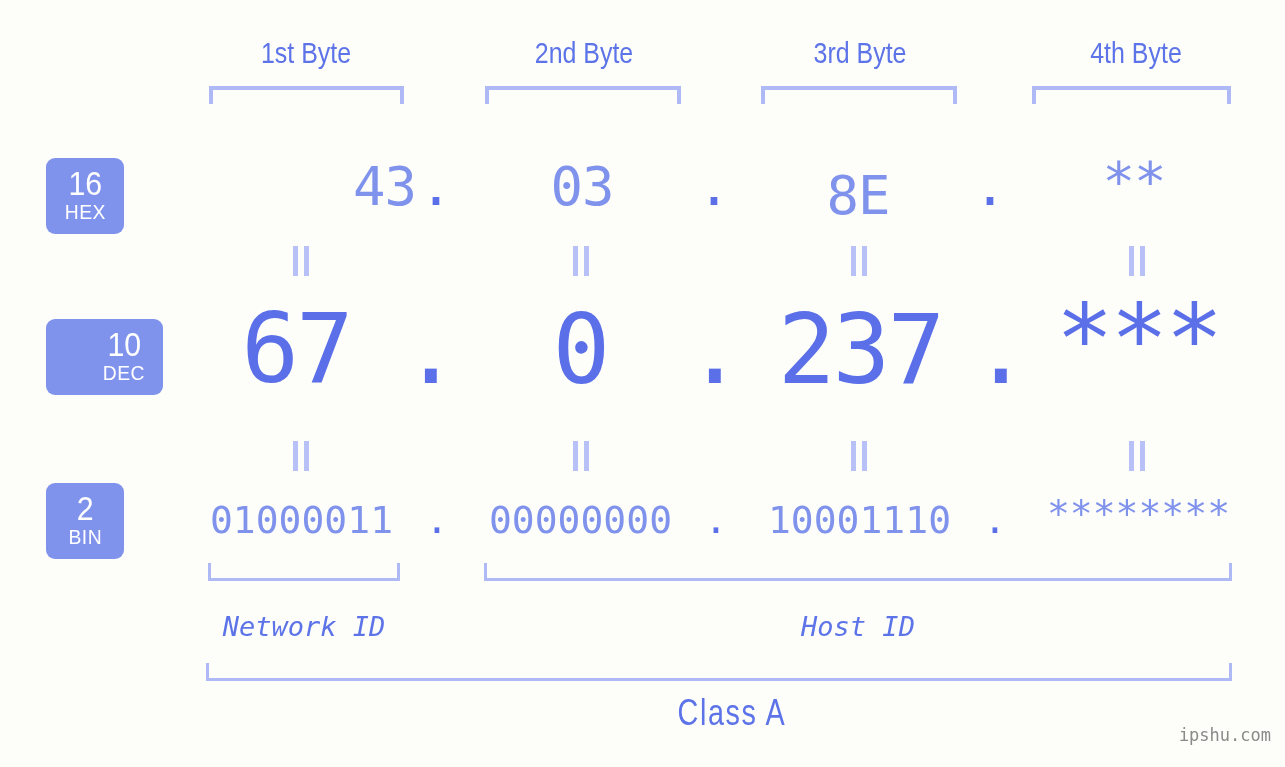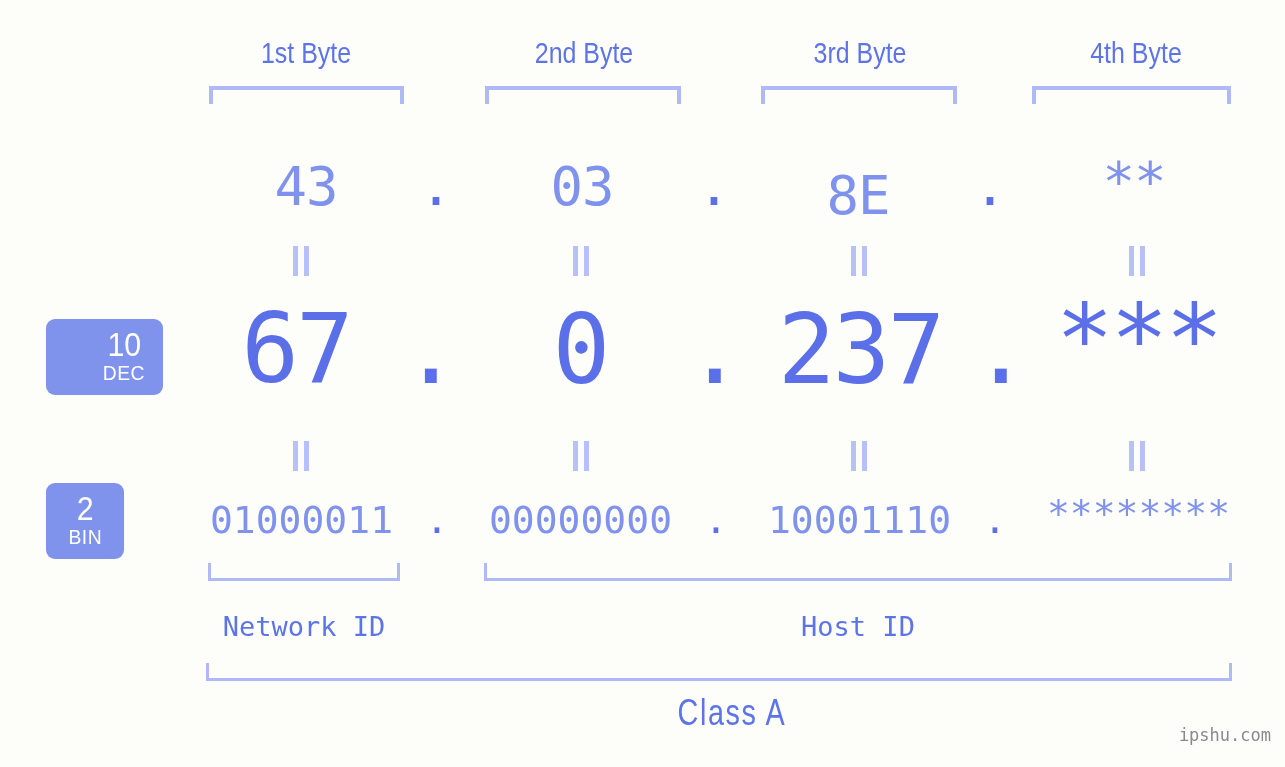--- a/index.html
+++ b/index.html
@@ -145,20 +145,21 @@
 
   
   .section-caption {
     position: absolute;
     text-align: center;
     white-space: nowrap;
     font-family: "DejaVu Sans Mono", "Liberation Mono", monospace;
     font-size: 27px;
     line-height: 32px;
     color: #5d74e8;
+    font-style: italic;
   }
   .class-caption {
     position: absolute;
     text-align: center;
     white-space: nowrap;
     font-family: "Liberation Sans Narrow", "Liberation Sans", sans-serif;
     font-size: 36px;
     line-height: 40px;
     color: #5d74e8;
     letter-spacing: 2px;
@@ -182,23 +183,27 @@
   <div class="byte-label" style="left:196px; width:220px;">1st Byte</div>
   <div class="byte-label" style="left:474px; width:220px;">2nd Byte</div>
   <div class="byte-label" style="left:750px; width:220px;">3rd Byte</div>
   <div class="byte-label" style="left:1026px; width:220px;">4th Byte</div>
 
   <div class="bracket-top" style="left:209px; top:86px; width:195px;"></div>
   <div class="bracket-top" style="left:485px; top:86px; width:196px;"></div>
   <div class="bracket-top" style="left:761px; top:86px; width:196px;"></div>
   <div class="bracket-top" style="left:1032px; top:86px; width:199px;"></div>
 
+  <div class="base-badge" style="top:158px;">
+    <span class="num">16</span>
+    <span class="name">HEX</span>
+  </div>
 
   <div class="row-hex">
-    <div class="cell" style="left:196px; top:157px; width:220px;">43</div>
+    <div class="cell" style="left:196px; top:157px; width:220px;text-align:right;">43</div>
     <div class="dot" style="left:406px; top:157px; width:60px;">.</div>
     <div class="cell" style="left:472px; top:157px; width:220px;">03</div>
     <div class="dot" style="left:684px; top:157px; width:60px;">.</div>
     <div class="cell" style="left:748px; top:166px; width:220px;">8E</div>
     <div class="dot" style="left:960px; top:157px; width:60px;">.</div>
     <div class="cell" style="left:1024px; top:152px; width:220px;">**</div>
   </div>
 
   <div class="eqmark" style="left:288px; top:246px;">
       <i class="a"></i>

